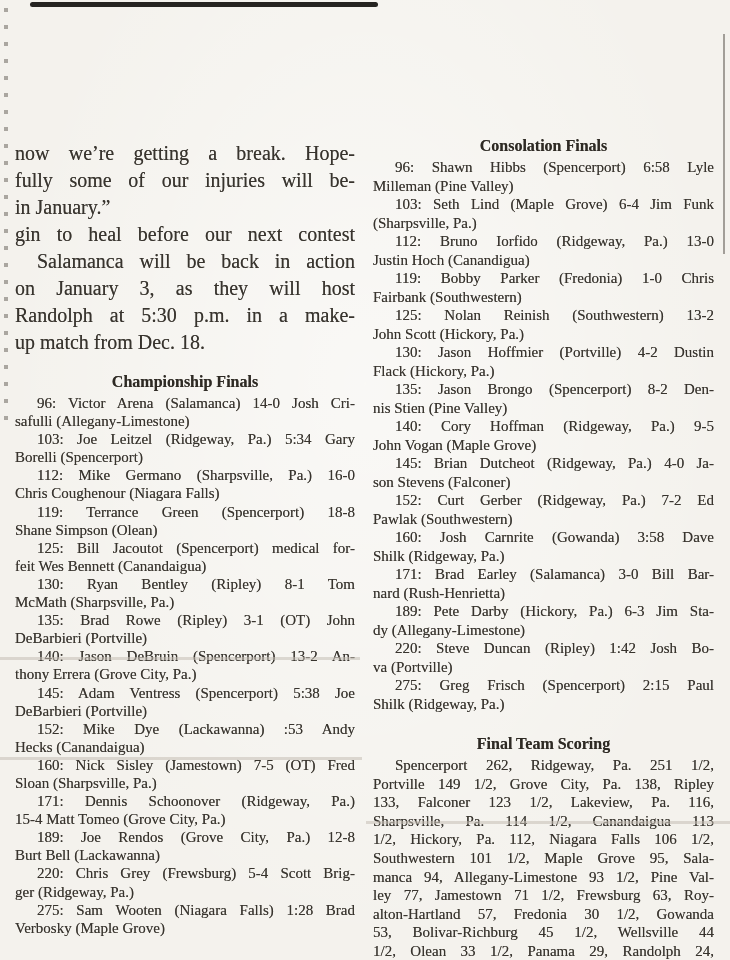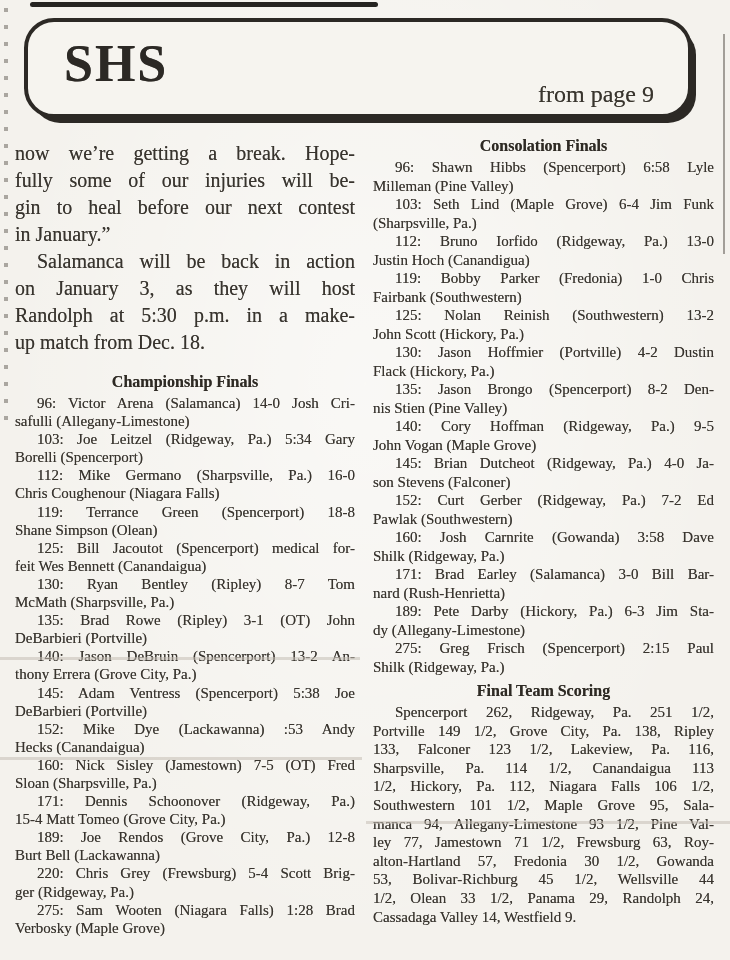--- a/index.html
+++ b/index.html
@@ -33,48 +33,44 @@
   .results { font-size:15px;   line-height:18.1px; }
   .col-right .results { line-height:18.5px; }
   .scoring { font-size:15px;   line-height:18.6px; }
 
   .line { text-align:justify; text-align-last:justify; }
   .line.last { text-align-last:left; }
   .line.ind { text-indent:22px; }
 
   .sec-heading { font-weight:700; text-align:center; font-size:16px; color:#2e2a24; margin:0 0 3px 0; }
   .heading-champ { margin-top:17px; }
-  .heading-team  { margin-top:6px; }
+  .heading-team  { margin-top:22px; }
 
   .streak { position:absolute; height:3px; background:rgba(196,190,180,.55); pointer-events:none; }
   .streak-1 { left:0;   top:657px; width:360px; }
   .streak-2 { left:0;   top:757px; width:362px; }
   .streak-3 { left:366px; top:821px; width:364px; }
 </style>
 </head>
 <body>
 
 <div class="page">
 
   <div class="top-rule"></div>
   <div class="edge-marks"></div>
   <div class="right-rule"></div>
 
-  <div class="header-box">
-    <div class="masthead">SHS</div>
-    <div class="from-page">from page 9</div>
-  </div>
 
   <div class="col col-left">
     <div class="intro">
         <div>
           <div class="line">now we’re getting a break.  Hope-</div>
           <div class="line">fully some of our injuries will be-</div>
+          <div class="line last">in January.”</div>
           <div class="line">gin to heal before our next contest</div>
-          <div class="line last">in January.”</div>
         </div>
         <div>
           <div class="line ind">Salamanca will be back in action</div>
           <div class="line">on January 3, as they will host</div>
           <div class="line">Randolph at 5:30 p.m. in a make-</div>
           <div class="line last">up match from Dec. 18.</div>
         </div>
       </div>
     <div class="sec-heading heading-champ">Championship Finals</div>
     <div class="results">
@@ -92,21 +88,21 @@
         </div>
         <div>
           <div class="line ind">119: Terrance Green (Spencerport) 18-8</div>
           <div class="line last">Shane Simpson (Olean)</div>
         </div>
         <div>
           <div class="line ind">125: Bill Jacoutot (Spencerport) medical for-</div>
           <div class="line last">feit Wes Bennett (Canandaigua)</div>
         </div>
         <div>
-          <div class="line ind">130: Ryan Bentley (Ripley) 8-7 Tom</div>
+          <div class="line ind">130: Ryan Bentley (Ripley) 8-1 Tom</div>
           <div class="line last">McMath (Sharpsville, Pa.)</div>
         </div>
         <div>
           <div class="line ind">135: Brad Rowe (Ripley) 3-1 (OT) John</div>
           <div class="line last">DeBarbieri (Portville)</div>
         </div>
         <div>
           <div class="line ind">140: Jason DeBruin (Spencerport) 13-2 An-</div>
           <div class="line last">thony Errera (Grove City, Pa.)</div>
         </div>
@@ -188,20 +184,24 @@
           <div class="line ind">160: Josh Carnrite (Gowanda) 3:58 Dave</div>
           <div class="line last">Shilk (Ridgeway, Pa.)</div>
         </div>
         <div>
           <div class="line ind">171: Brad Earley (Salamanca) 3-0 Bill Bar-</div>
           <div class="line last">nard (Rush-Henrietta)</div>
         </div>
         <div>
           <div class="line ind">189: Pete Darby (Hickory, Pa.) 6-3 Jim Sta-</div>
           <div class="line last">dy (Allegany-Limestone)</div>
+        </div>
+        <div>
+          <div class="line ind">220: Steve Duncan (Ripley) 1:42 Josh Bo-</div>
+          <div class="line last">va (Portville)</div>
         </div>
         <div>
           <div class="line ind">275: Greg Frisch (Spencerport) 2:15 Paul</div>
           <div class="line last">Shilk (Ridgeway, Pa.)</div>
         </div>
       </div>
     <div class="sec-heading heading-team">Final Team Scoring</div>
     <div class="scoring">
         <div>
           <div class="line ind">Spencerport 262, Ridgeway, Pa. 251 1/2,</div>

